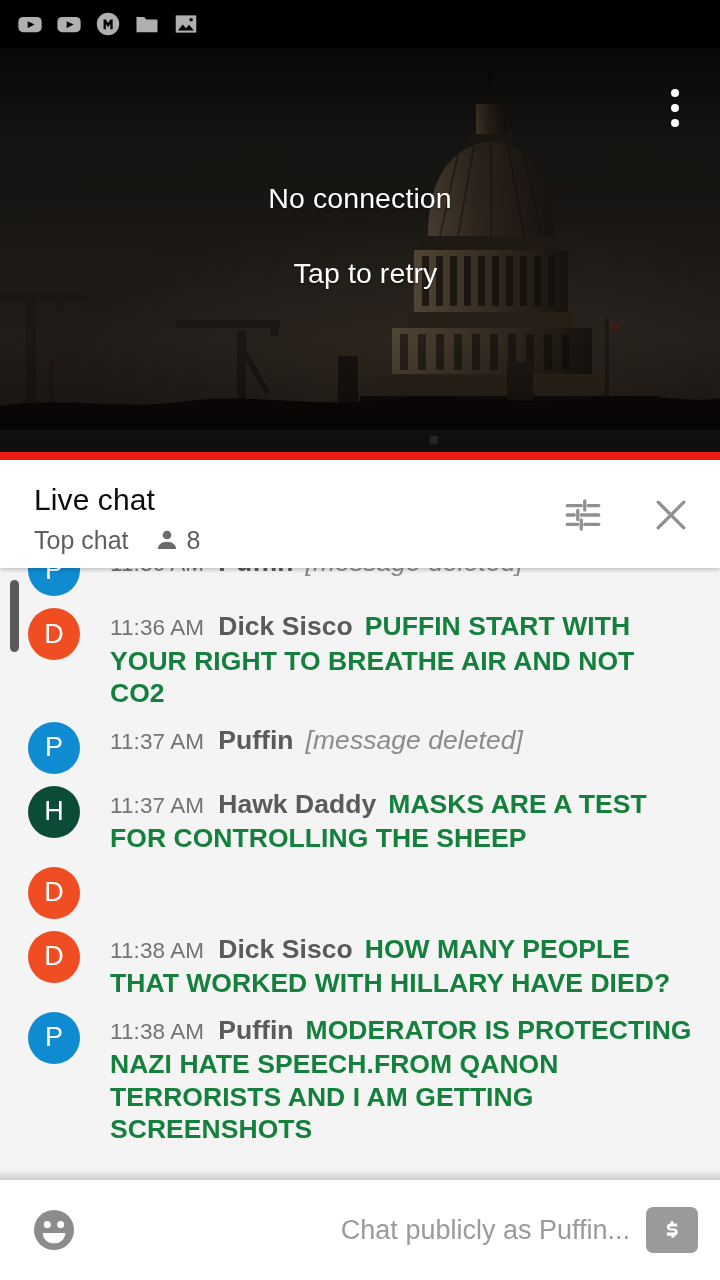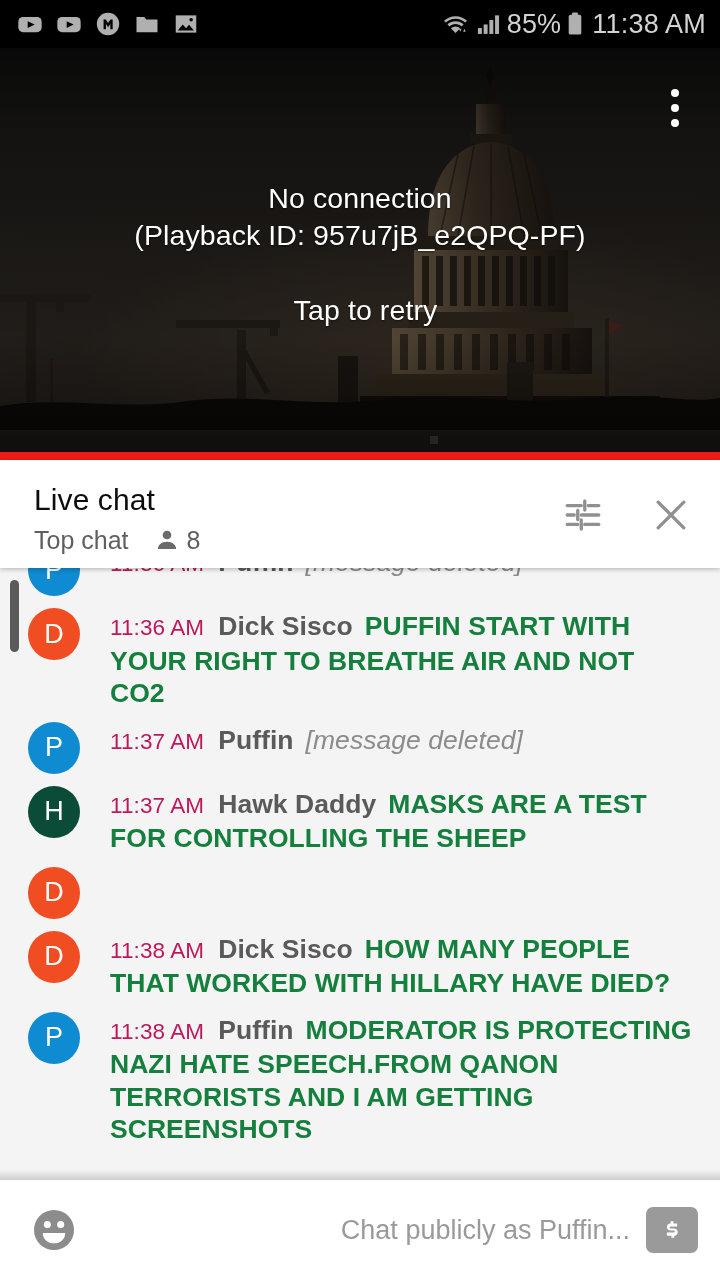--- a/index.html
+++ b/index.html
@@ -100,21 +100,21 @@
     flex:0 0 auto; width:52px; height:52px; border-radius:50%;
     margin:12px 0 0 28px;
     display:flex; align-items:center; justify-content:center;
     color:#fff; font-size:27px; line-height:1;
   }
   .msg-body {
     flex:1 1 auto; padding:14px 6px 0 30px;
     font-size:26.5px; line-height:32.5px; color:#0d0d0d;
     letter-spacing:.05px; word-wrap:break-word;
   }
-  .msg-time { color:#be185d; font-size:22.5px; margin-right:14px; letter-spacing:.1px; }
+  .msg-time { color:#737373; font-size:22.5px; margin-right:14px; letter-spacing:.1px; }
   .msg-author { font-weight:bold; color:#5a5a5a; margin-right:12px; }
   .msg-deleted { color:#8b8b8b; font-style:italic; }
   .msg-text { color:#15803d;font-weight:bold; }
 
   
   .msg-clipped { margin-top:-36px; }
 
   .scrollthumb {
     position:absolute; left:10px; top:12px; width:9px; height:72px;
     border-radius:6px; background:#5a5a5a;
@@ -163,38 +163,20 @@
           <path d="M8.2 16.6V8.2h1.9l2 3 2-3h1.9v8.4h-2v-4.7l-1.9 2.8-1.9-2.8v4.7z" fill="#000"></path>
         </svg>
       <svg class="sb-ico" width="28" height="28" viewBox="0 0 24 24">
           <path d="M3 6h6.6l1.8 2.2H21V19H3z"></path>
         </svg>
       <svg class="sb-ico" width="28" height="28" viewBox="0 0 24 24">
           <path d="M3.2 4.6h17.6v14.8H3.2z"></path>
           <path d="M5 17.6l4.2-5.2 2.8 3.2 2.6-3 4.2 5z" fill="#000"></path>
           <circle cx="16.4" cy="8.4" r="1.5" fill="#000"></circle>
         </svg>
-    </div>
-    <div class="sb-right">
-      <svg class="sb-ico" width="30" height="28" viewBox="0 0 26 24">
-        <path d="M12.6 5.2c3.9 0 7.4 1.5 10 3.9l-1.6 1.7C18.7 8.7 15.8 7.4 12.6 7.4S6.5 8.7 4.2 10.8L2.6 9.1C5.2 6.7 8.7 5.2 12.6 5.2zM12.6 9.6c2.7 0 5.1 1 7 2.7l-1.7 1.8c-1.4-1.3-3.3-2.1-5.3-2.1s-3.9.8-5.3 2.1l-1.7-1.8c1.9-1.7 4.3-2.7 7-2.7zM12.6 14.2c1.5 0 2.9.6 3.9 1.6l-3.9 4.1-3.9-4.1c1-1 2.4-1.6 3.9-1.6z"></path>
-        <path d="M15.6 16.2h2.2l-1.1 2.6zM19.2 18.8h2.2l-1.1-2.6z"></path>
-      </svg>
-      <svg class="sb-ico" width="26" height="28" viewBox="0 0 22 24">
-        <rect x="1.5" y="15.5" width="3.4" height="5"></rect>
-          <rect x="6.4" y="12.4" width="3.4" height="8.1"></rect>
-          <rect x="11.3" y="8.6" width="3.4" height="11.9"></rect>
-          <rect x="16.2" y="4.6" width="3.4" height="15.9"></rect>
-      </svg>
-      <span class="sb-pct">85%</span>
-      <svg class="sb-ico" width="18" height="28" viewBox="0 0 14 24">
-          <rect x="4.4" y="2.2" width="5.2" height="2.2" rx="1"></rect>
-          <rect x="1.6" y="4" width="10.8" height="17" rx="1.6"></rect>
-        </svg>
-      <span class="sb-time">11:38 AM</span>
     </div>
   </div>
 
   <div class="player">
     <div class="player-photo">
       <div class="sky"></div>
 
       <div class="dome-wrap">
         <svg class="dome-svg" viewBox="0 0 330 400" preserveAspectRatio="none">
           <defs>
@@ -295,21 +277,20 @@
     </div>
 
     <div class="kebab">
       <i></i>
         <i></i>
         <i></i>
     </div>
 
     <div class="err">
       <span>No connection</span>
-      <span class="line2">(Playback ID: 957u7jB_e2QPQ-PF)</span>
       <span class="retry">Tap to retry</span>
     </div>
 
     <div class="progress">
       <div class="bar"></div>
     </div>
   </div>
 
   <div class="chat-list">
     <div class="scrollthumb"></div>

